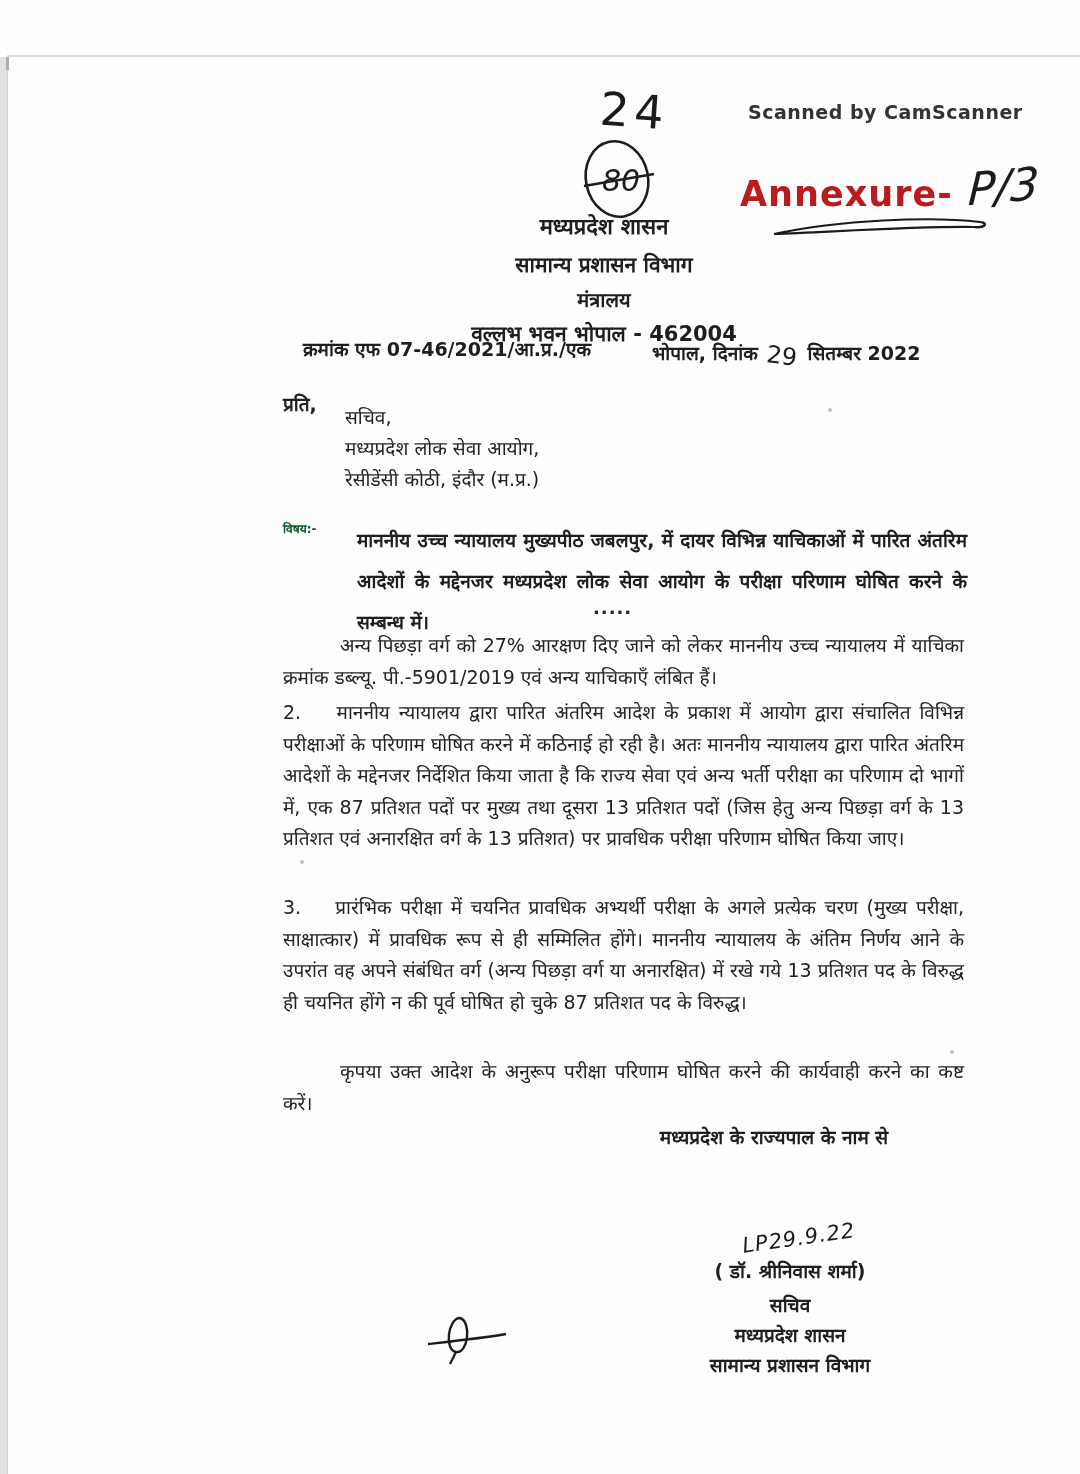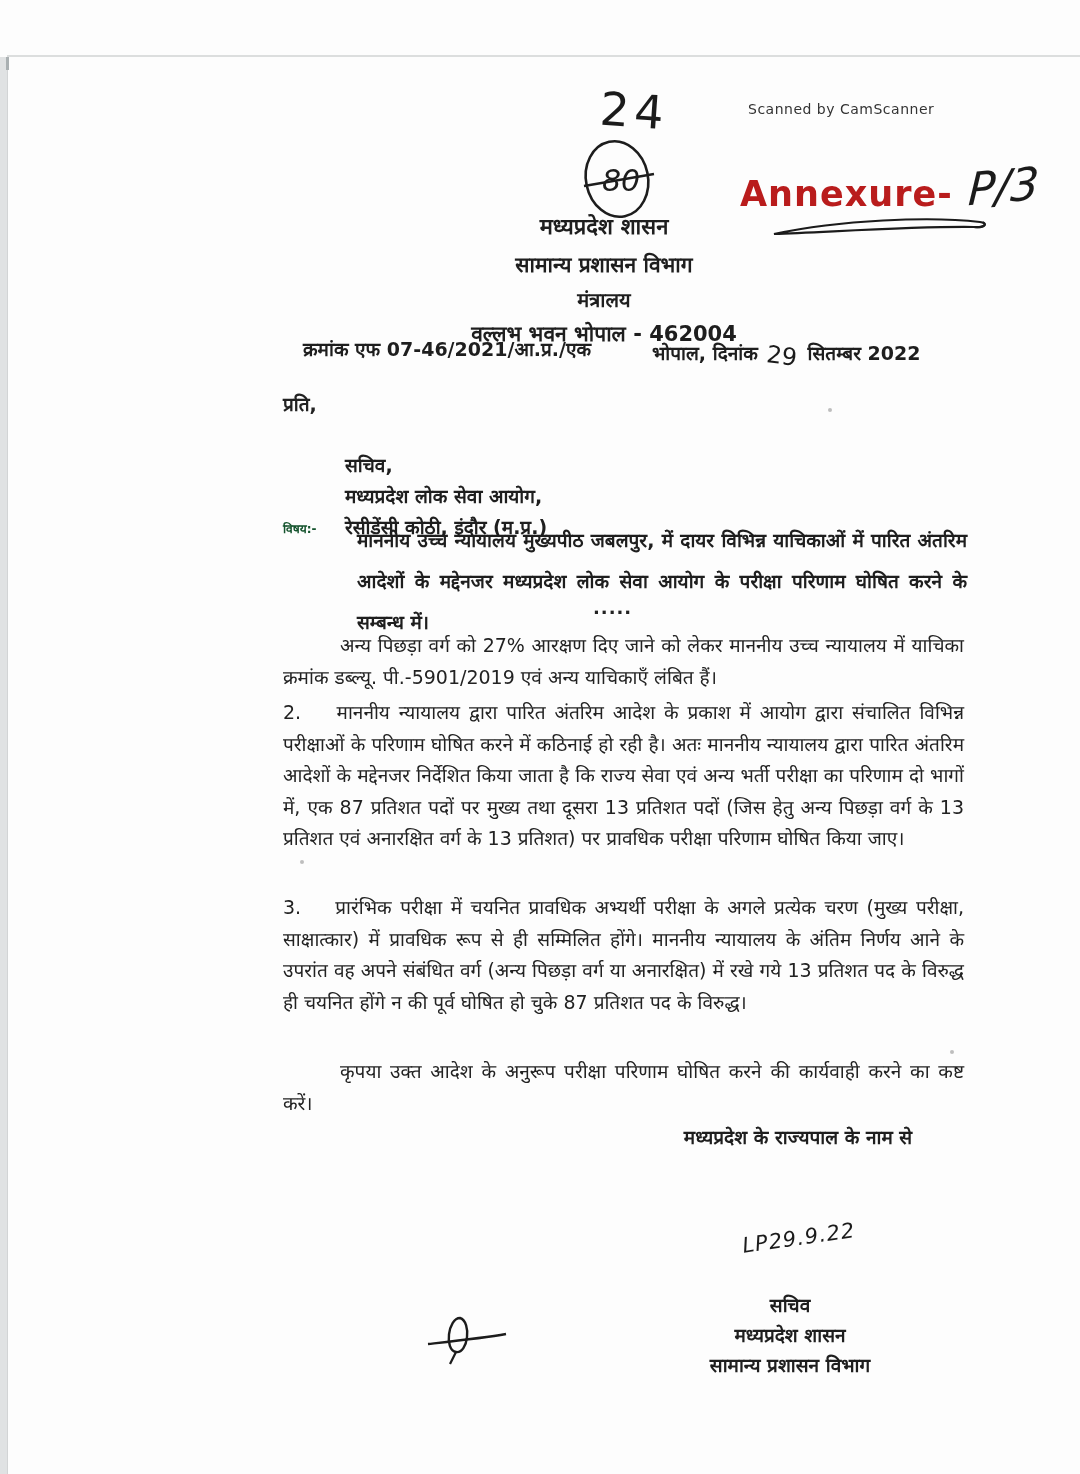--- a/index.html
+++ b/index.html
@@ -12,21 +12,21 @@
 
   
   .edge-left  { left:0; top:57px; width:7px; height:1417px; background:#e0e2e3; border-right:1px solid #d2d4d5; }
   .edge-top   { left:7px; top:55px; width:1073px; height:2px; background:#dcdede; }
   .corner-notch { left:6px; top:57px; width:3px; height:13px; background:#aab0b2; }
 
   
   .ink { color:#1b1b1b; }
   .hw-24 { left:600px; top:84px; font-size:46px; letter-spacing:5px; transform:rotate(4deg); }
   .watermark {
-    left:748px; top:101px; font-size:14px; font-weight:normal; letter-spacing:0.5px;
+    left:748px; top:101px; font-size:19px; font-weight:bold; letter-spacing:0.5px;
     color:#242424; filter:blur(0.7px); opacity:0.93; white-space:nowrap;
   }
   .annexure-wrap { left:740px; top:164px; white-space:nowrap; }
   .annexure-print { font-size:35px; font-weight:bold; color:#b91c1c; letter-spacing:1px; }
   .annexure-hw {
     display:inline-block; font-size:45px; font-style:italic; margin-left:10px;
     transform:rotate(-5deg) skewX(-8deg) translateY(-4px); font-weight:500;
   }
 
   
@@ -34,36 +34,36 @@
   .lh1 { font-size:22px; font-weight:bold; margin-bottom:10px; }
   .lh2 { font-size:21px; font-weight:600; margin-bottom:8px; }
   .lh3 { font-size:20px; font-weight:600; margin-bottom:6px; }
   .lh4 { font-size:21px; font-weight:bold; }
 
   .ref-no { left:283px; top:336px; font-size:19px; font-weight:600; color:#1e1e1e;margin-left:20px; }
   .place-date { left:652px; top:338px; font-size:19px; font-weight:600; color:#1e1e1e; white-space:nowrap; }
   .hw-29 { display:inline-block; font-size:24px; font-weight:500; transform:rotate(7deg) translateY(4px); margin:0 3px; }
 
   .prati { left:283px; top:391px; font-size:19px; font-weight:600; }
-  .addressee { left:345px; top:402px; font-size:19px; font-weight:700; line-height:31px; color:#1e1e1e;margin-top:48px; }
+  .addressee { left:345px; top:402px; font-size:19px; font-weight:400; line-height:31px; color:#1e1e1e; }
 
   .subj-label { left:283px; top:520px; font-size:12px; font-weight:bold; color:#14532d; }
   .subj-text  { left:357px; top:520px; width:610px; font-size:19px; font-weight:600;
                 line-height:41px; text-align:justify; color:#1e1e1e; }
   .dots { left:593px; top:597px; font-size:18px; font-weight:bold; letter-spacing:1px; }
 
   .para { left:283px; width:681px; font-size:19px; font-weight:500; line-height:31.5px;
           text-align:justify; color:#222; }
   .p1 { top:630px; text-indent:57px; }
   .p2 { top:697px; }
   .p3 { top:892px; }
   .pc { top:1056px; text-indent:57px; }
 
   .signoff { width:300px; text-align:center; font-size:19px; font-weight:600; color:#1e1e1e; }
-  .so1 { left:648px; top:1124px; }
+  .so1 { left:624px; top:1124px; }
   .so2 { left:648px; top:1166px; }
   .hw-sign { left:742px; top:1226px; font-size:21px; font-style:italic;
              transform:rotate(-8deg); letter-spacing:1px; }
   .sg-name { left:640px; top:1258px; }
   .sg-desig { left:640px; top:1292px; }
   .sg-org  { left:640px; top:1322px; }
   .sg-dept { left:640px; top:1352px; }
 
   .flourish { left:770px; top:210px; }
   .circ80 { left:576px; top:134px; }
@@ -133,20 +133,21 @@
   <div class="abs dots">.....</div>
 
   <div class="abs para p1">अन्य पिछड़ा वर्ग को 27% आरक्षण दिए जाने को लेकर माननीय उच्च न्यायालय में याचिका क्रमांक डब्ल्यू. पी.-5901/2019 एवं अन्य याचिकाएँ लंबित हैं।</div>
   <div class="abs para p2">2.&nbsp;&nbsp;&nbsp;&nbsp;माननीय न्यायालय द्वारा पारित अंतरिम आदेश के प्रकाश में आयोग द्वारा संचालित विभिन्न परीक्षाओं के परिणाम घोषित करने में कठिनाई हो रही है। अतः माननीय न्यायालय द्वारा पारित अंतरिम आदेशों के मद्देनजर निर्देशित किया जाता है कि राज्य सेवा एवं अन्य भर्ती परीक्षा का परिणाम दो भागों में, एक 87 प्रतिशत पदों पर मुख्य तथा दूसरा 13 प्रतिशत पदों (जिस हेतु अन्य पिछड़ा वर्ग के 13 प्रतिशत एवं अनारक्षित वर्ग के 13 प्रतिशत) पर प्रावधिक परीक्षा परिणाम घोषित किया जाए।</div>
   <div class="abs para p3">3.&nbsp;&nbsp;&nbsp;&nbsp;प्रारंभिक परीक्षा में चयनित प्रावधिक अभ्यर्थी परीक्षा के अगले प्रत्येक चरण (मुख्य परीक्षा, साक्षात्कार) में प्रावधिक रूप से ही सम्मिलित होंगे। माननीय न्यायालय के अंतिम निर्णय आने के उपरांत वह अपने संबंधित वर्ग (अन्य पिछड़ा वर्ग या अनारक्षित) में रखे गये 13 प्रतिशत पद के विरुद्ध ही चयनित होंगे न की पूर्व घोषित हो चुके 87 प्रतिशत पद के विरुद्ध।</div>
   <div class="abs para pc">कृपया उक्त आदेश के अनुरूप परीक्षा परिणाम घोषित करने की कार्यवाही करने का कष्ट करें।</div>
 
   <div class="abs signoff so1">मध्यप्रदेश के राज्यपाल के नाम से</div>
 
   <div class="abs ink hw-sign">LP29.9.22</div>
+  <div class="abs signoff sg-name">( डॉ. श्रीनिवास शर्मा)</div>
   <div class="abs signoff sg-desig">सचिव</div>
   <div class="abs signoff sg-org">मध्यप्रदेश शासन</div>
   <div class="abs signoff sg-dept">सामान्य प्रशासन विभाग</div>
 
   <div class="abs squiggle">
     <svg width="84" height="56" viewBox="0 0 84 56">
       <path d="M2 34 C 20 32, 58 28, 80 24" fill="none" stroke="#1c1c1c" stroke-width="2.4"></path>
       <path d="M34 8 C 22 8, 18 40, 30 42 C 42 44, 46 12, 34 8 Z" fill="none" stroke="#1c1c1c" stroke-width="2.4"></path>
       <path d="M30 42 L 24 54" fill="none" stroke="#1c1c1c" stroke-width="2.2"></path>
     </svg>

